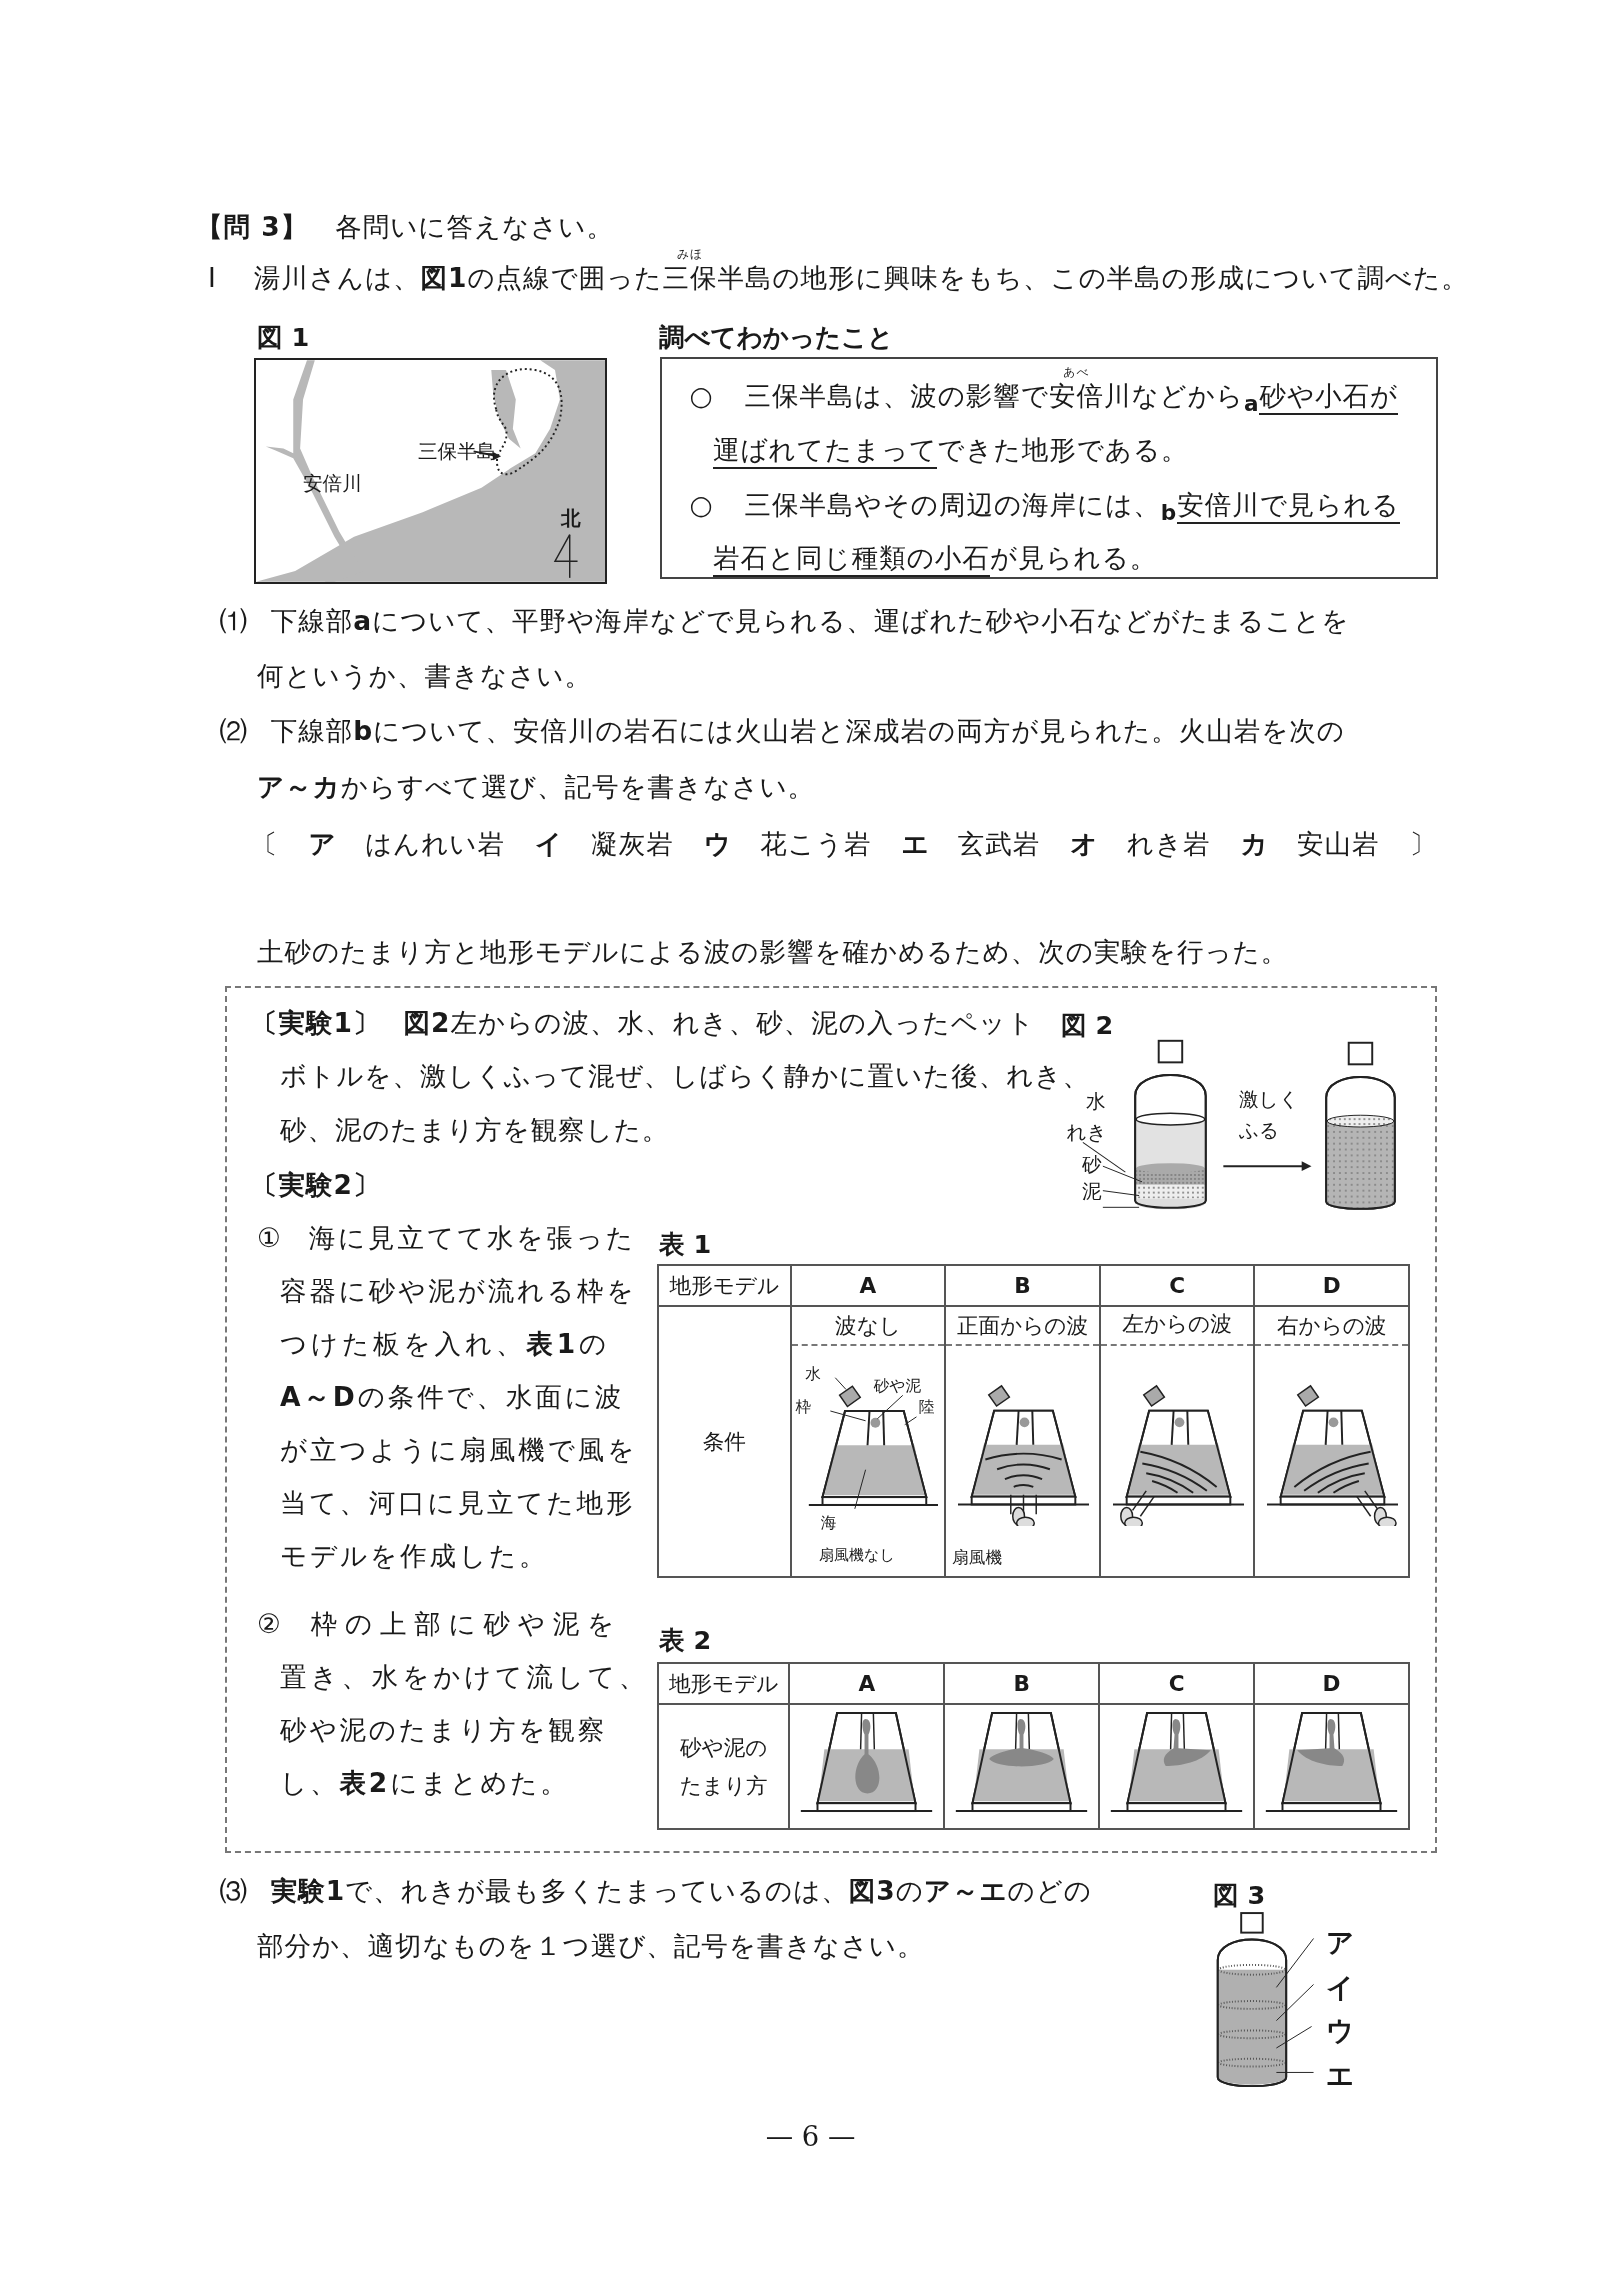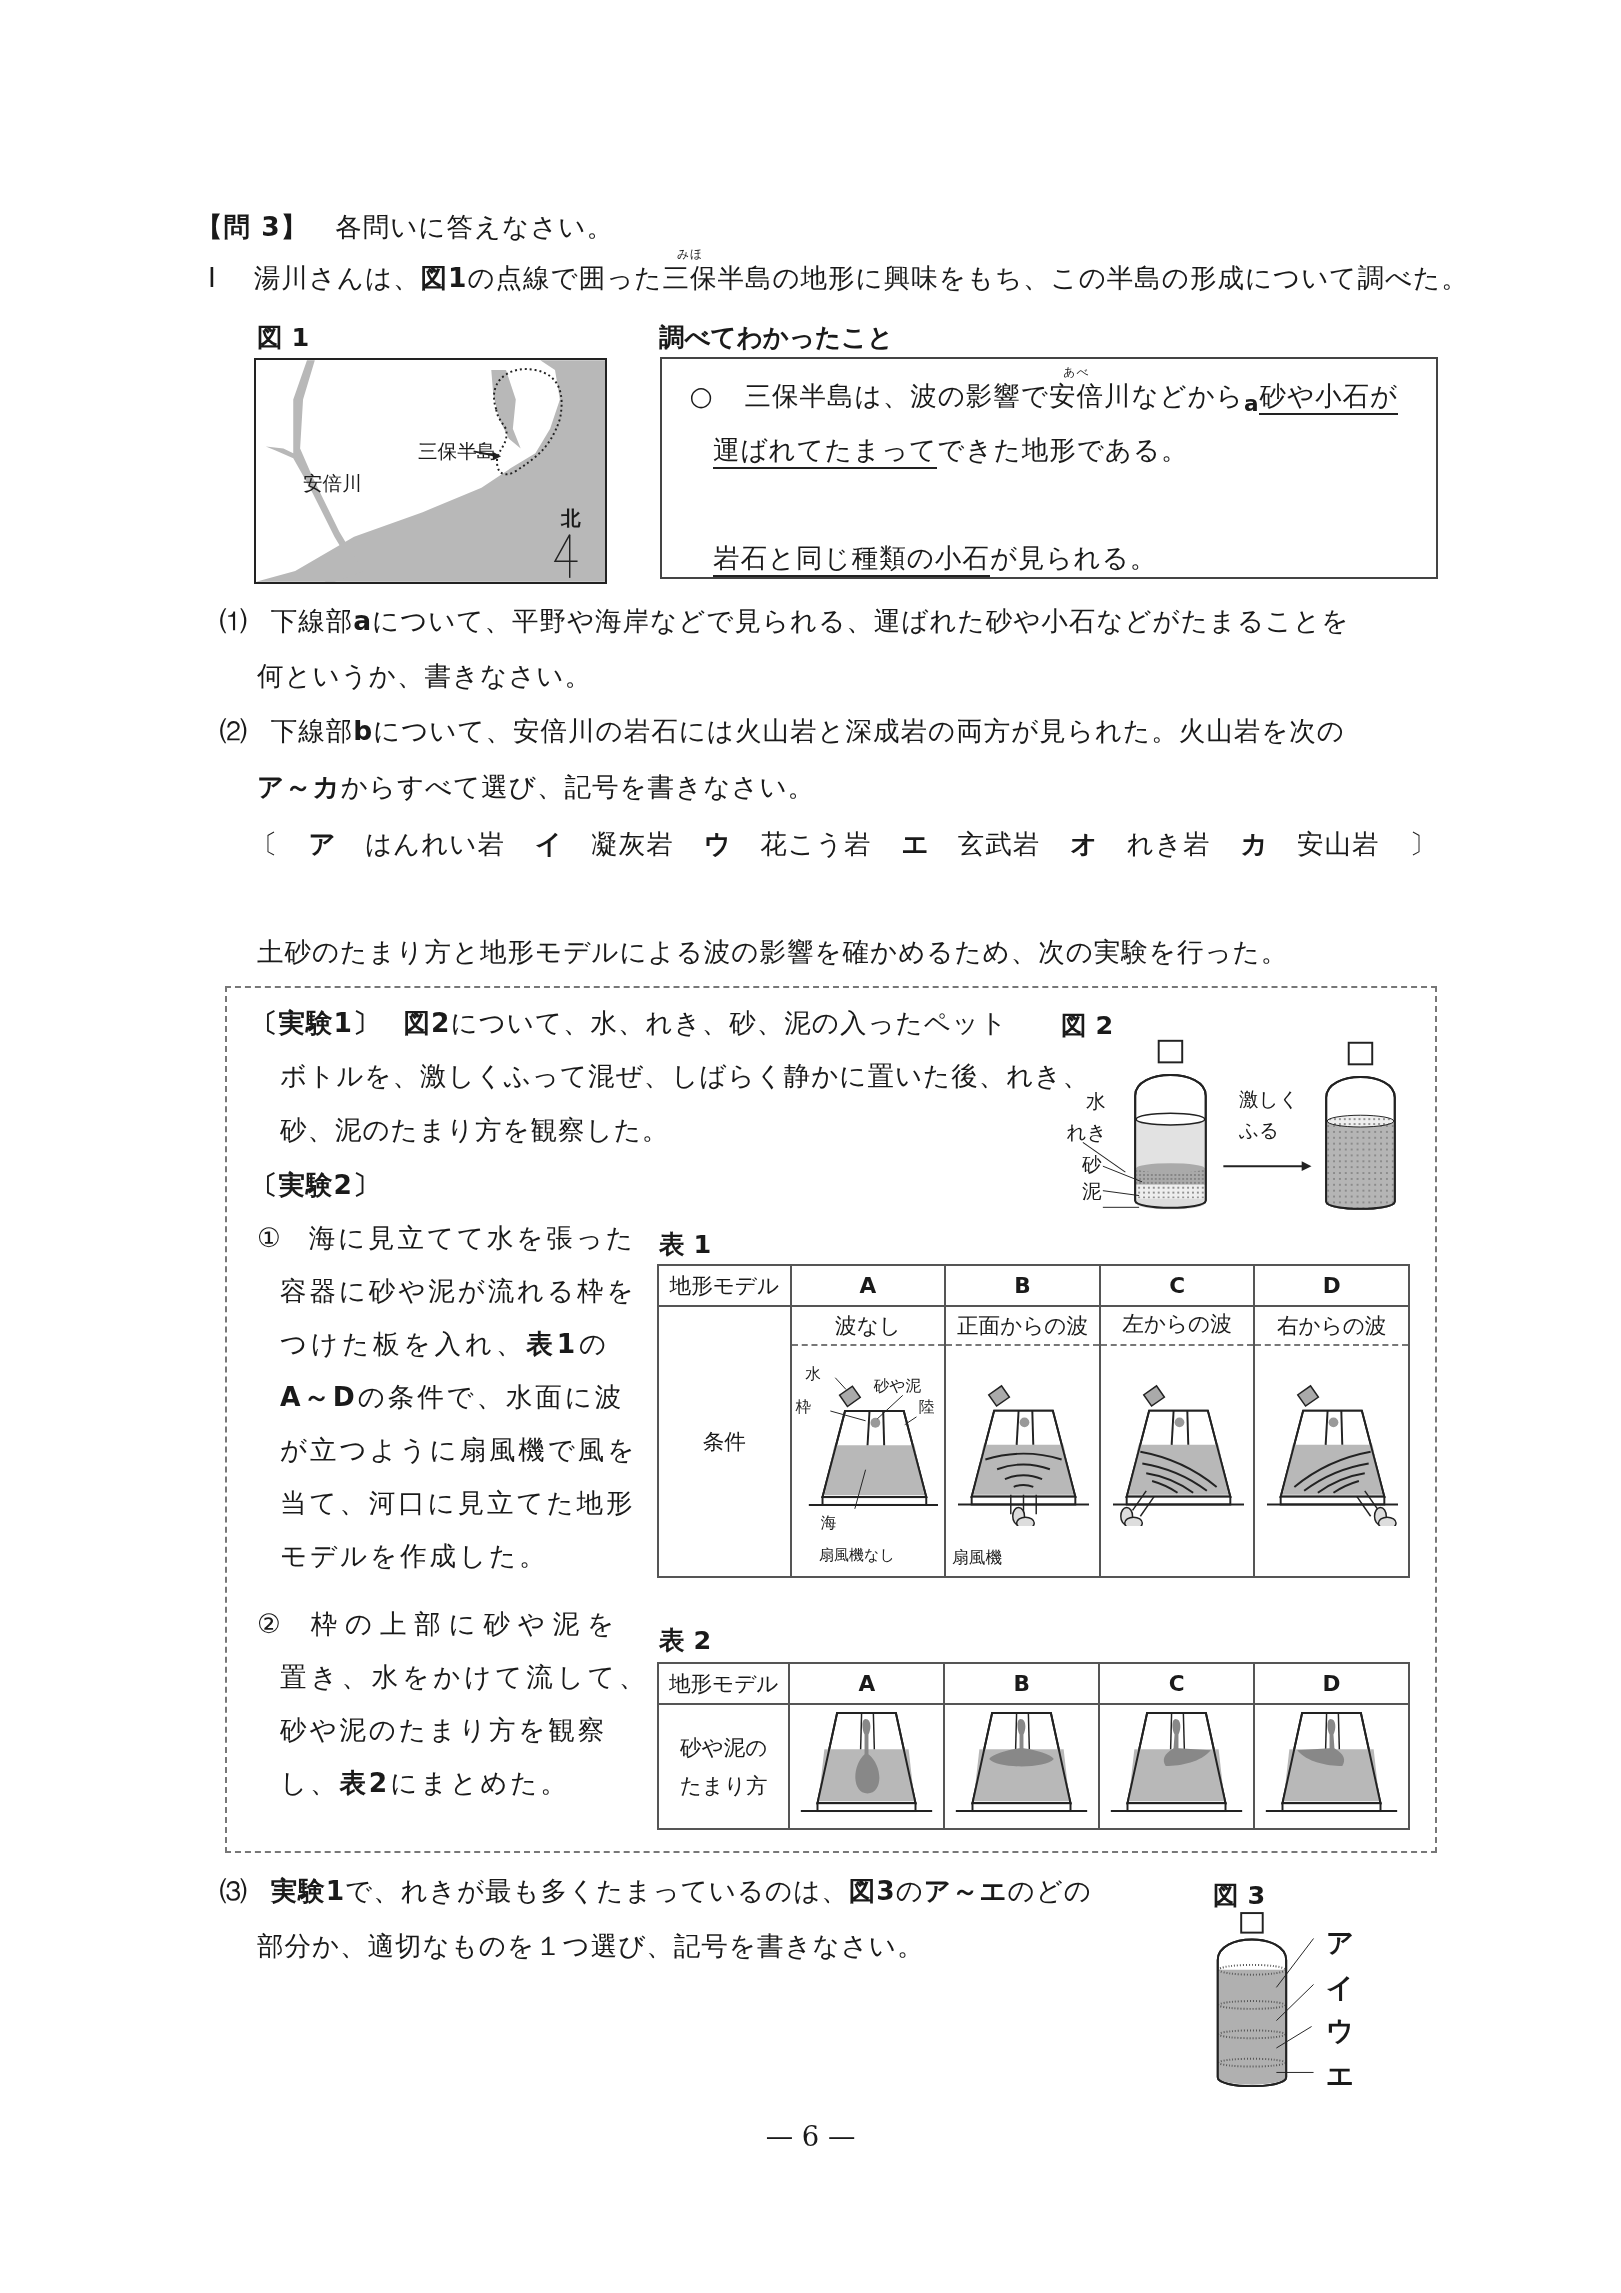--- a/index.html
+++ b/index.html
@@ -50,20 +50,24 @@
 
 <div class="abs b" style="left:659px; top:320px; font-size:25.5px;">調べてわかったこと</div>
 <div class="abs" style="left:660px; top:357px; width:774px; height:218px; border:2px solid #444;">
   <div class="abs txt" style="left:27.4px; top:23.5px;">
     <span>○</span>
     <span style="margin-left:21.6px;">三保半島は、波の影響で</span><span class="ruby"><rt-x>あべ</rt-x><span>安倍</span></span><span>川などから</span><span class="sub">a</span><span class="ul">砂や小石が</span>
   </div>
   <div class="abs txt" style="left:51px; top:78px;">
     <span class="ul">運ばれてたまって</span><span>できた地形である。</span>
   </div>
+  <div class="abs txt" style="left:27.4px; top:133px;">
+    <span>○</span>
+    <span style="margin-left:21.6px;">三保半島やその周辺の海岸には、</span><span class="sub">b</span><span class="ul">安倍川で見られる</span>
+  </div>
   <div class="abs txt" style="left:51px; top:186px;">
     <span class="ul">岩石と同じ種類の小石</span><span>が見られる。</span>
   </div>
 </div>
 
 <div class="abs txt" style="left:220px; top:608px;">
   <span>⑴</span>
   <span style="margin-left:13.7px;">下線部</span><span class="b">a</span><span>について、平野や海岸などで見られる、運ばれた砂や小石などがたまることを</span>
 </div>
 <div class="abs txt" style="left:257px; top:663px;">何というか、書きなさい。</div>
@@ -85,21 +89,21 @@
   <span><span class="b">カ</span>&nbsp;&nbsp;&nbsp;<span>安山岩</span></span>
   <span>〕</span>
 </div>
 
 <div class="abs txt" style="left:257px; top:939px;">土砂のたまり方と地形モデルによる波の影響を確かめるため、次の実験を行った。</div>
 
 <div class="abs dotbox" style="left:225px; top:986px; width:1208px; height:863px;"></div>
 
 <div class="abs txt" style="left:251px; top:1010px;">
   <span class="b">〔実験1〕</span>
-  <span class="b" style="margin-left:13.7px;">図2</span><span>について、水、れき、砂、泥の入ったペット</span>
+  <span class="b" style="margin-left:13.7px;">図2</span><span>左からの波、水、れき、砂、泥の入ったペット</span>
 </div>
 <div class="abs txt" style="left:280px; top:1063px;">ボトルを、激しくふって混ぜ、しばらく静かに置いた後、れき、</div>
 <div class="abs txt" style="left:280px; top:1117px;">砂、泥のたまり方を観察した。</div>
 
 <div class="abs b" style="left:1061px; top:1008px; font-size:25.5px;">図 2</div>
 <div class="abs" style="left:1049px; top:1029px; width:382px; height:196px;">
   <svg width="382" height="196" viewBox="0 0 390 200">
     <defs>
       <pattern id="dots1" width="4" height="4" patternUnits="userSpaceOnUse">
           <rect width="4" height="4" fill="#aaa"></rect>

